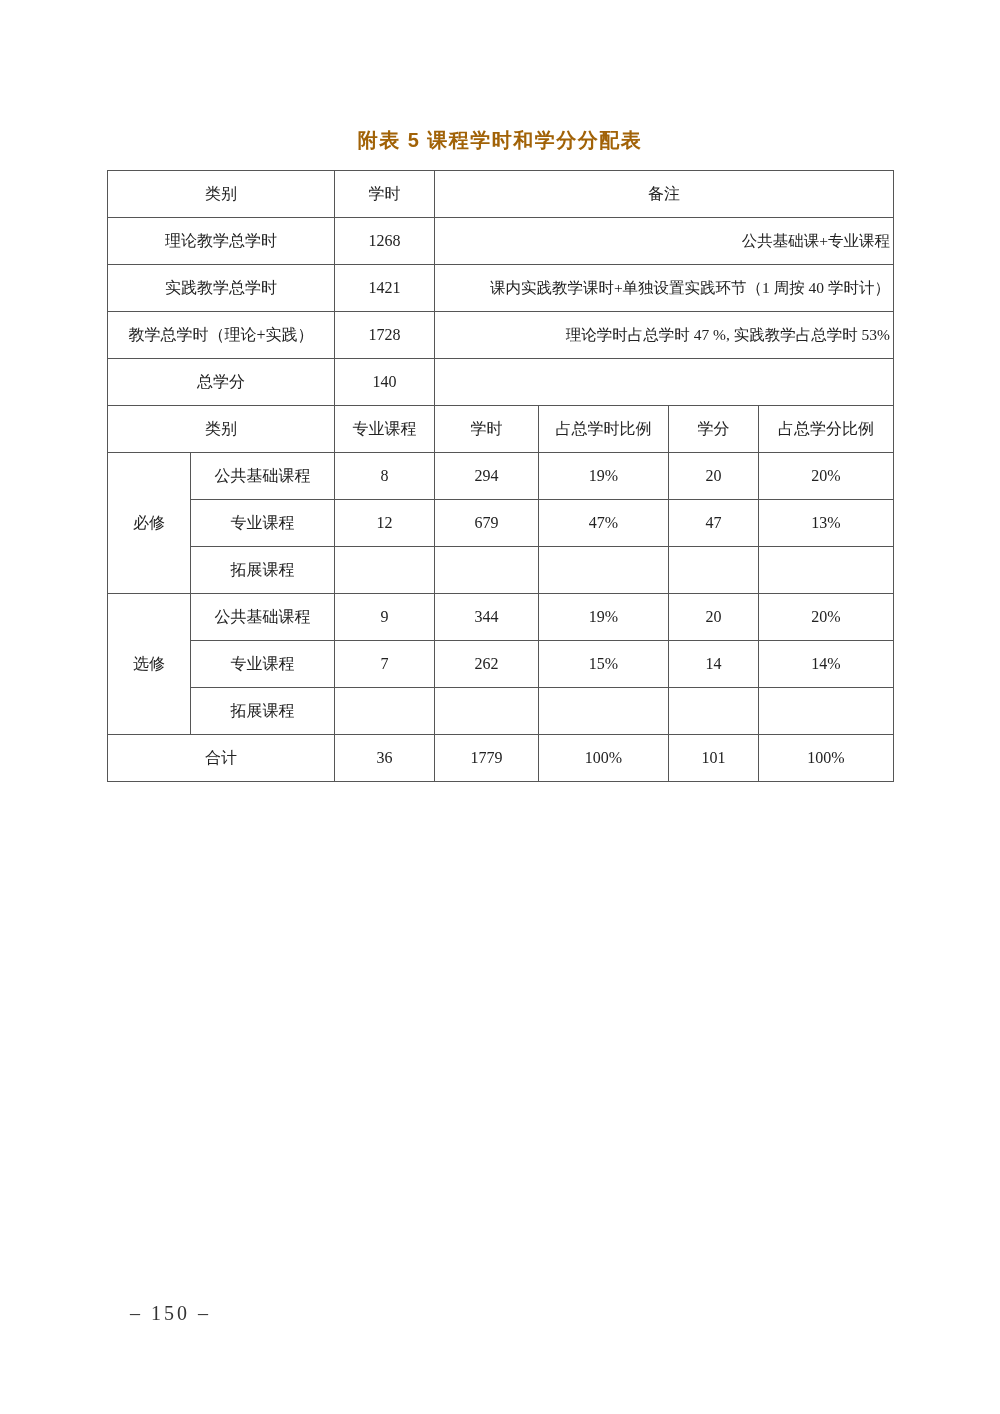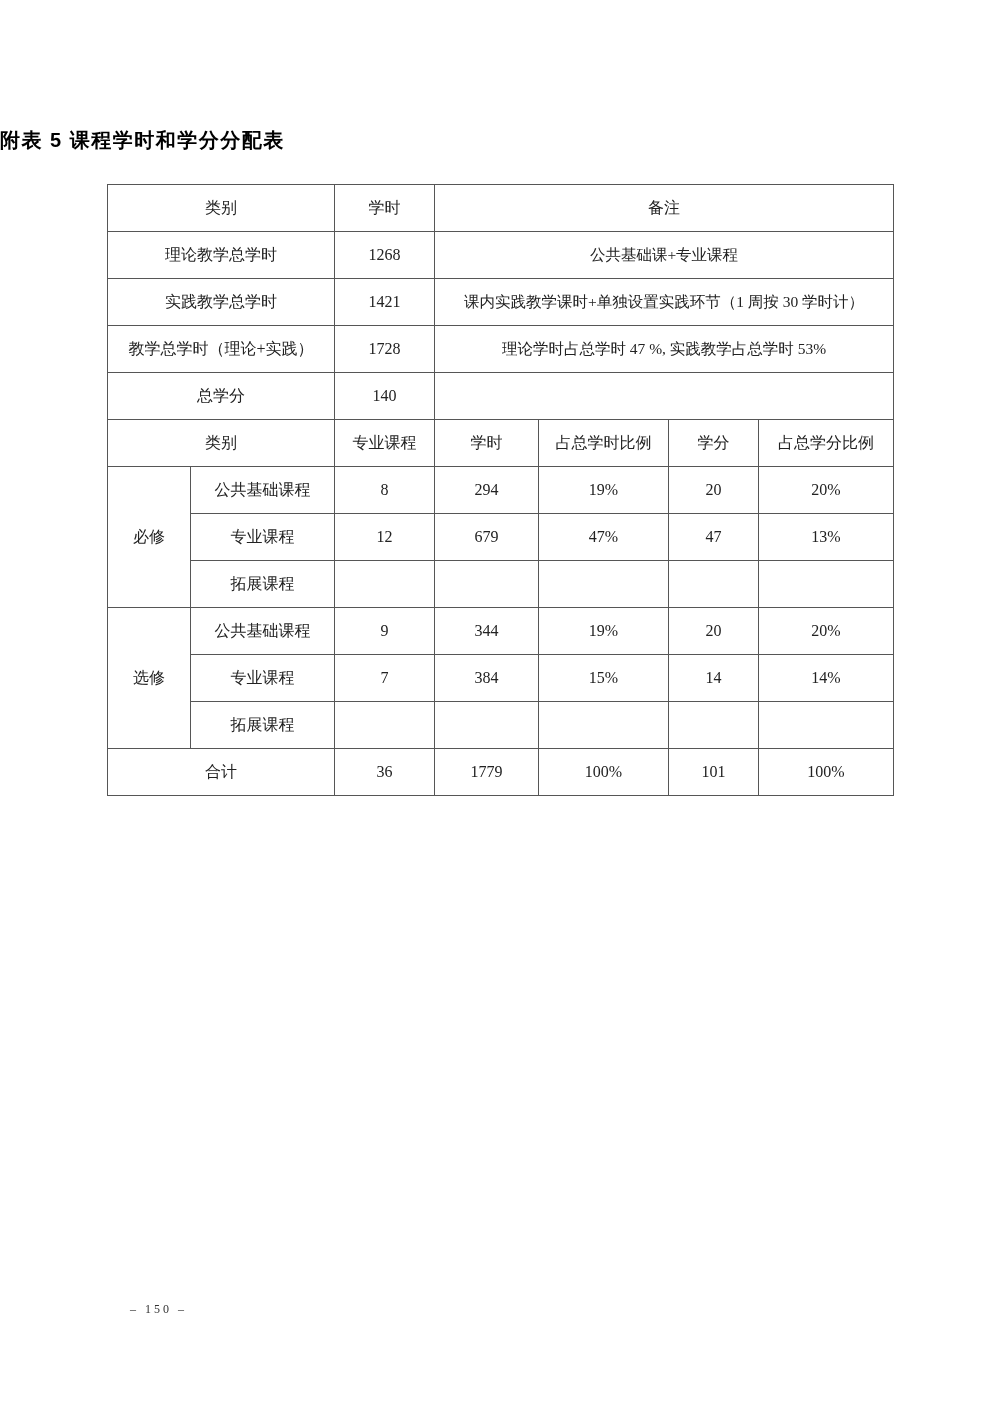--- a/index.html
+++ b/index.html
@@ -4,40 +4,41 @@
 <style>
   html, body { margin: 0; padding: 0; }
   body {
     width: 1000px; height: 1414px;
     background: #ffffff; position: relative;
     font-family: "Liberation Serif", "DejaVu Serif", serif;
     color: #222222;
   }
   .doc-title {
     position: absolute; top: 127px; left: 0; width: 1000px;
+    text-align: center;
     font-family: "Liberation Sans", "DejaVu Sans", sans-serif;
-    font-weight: bold; font-size: 20px; color: #000000;
+    font-weight: bold; font-size: 20px; color: #a16207;
     letter-spacing: 1.5px;
   }
   table.alloc {
-    position: absolute; left: 107px; top: 184px; width: 786px;
+    position: absolute; left: 107px; top: 170px; width: 786px;
     border-collapse: collapse; table-layout: fixed;
   }
   table.alloc td {
     border: 1px solid #565656;
     text-align: center; vertical-align: middle;
     font-size: 16px; color: #222222;
     height: 47px; padding: 0 3px;
     box-sizing: border-box;
     overflow: hidden; white-space: nowrap;
   }
-  table.alloc td.remark { font-size: 15.5px; }
+  table.alloc td.remark { font-size: 15.5px; text-align: right; }
   .page-num {
     position: absolute; left: 130px; top: 1302px;
-    font-size: 12px; color: #333333; letter-spacing: 3px;
+    font-size: 20px; color: #333333; letter-spacing: 3px;
   }
 </style>
 </head>
 <body>
 
 <div class="doc-title">附表 5  课程学时和学分分配表</div>
 
 <table class="alloc">
   <colgroup>
     <col style="width:83px">
@@ -58,21 +59,21 @@
 
     <tr>
       <td colspan="2">理论教学总学时</td>
       <td>1268</td>
       <td colspan="4" class="remark">公共基础课+专业课程</td>
     </tr>
 
     <tr>
       <td colspan="2">实践教学总学时</td>
       <td>1421</td>
-      <td colspan="4" class="remark">课内实践教学课时+单独设置实践环节（1 周按 30 学时计）</td>
+      <td colspan="4" class="remark">课内实践教学课时+单独设置实践环节（1 周按 40 学时计）</td>
     </tr>
 
     <tr>
       <td colspan="2">教学总学时（理论+实践）</td>
       <td>1728</td>
       <td colspan="4" class="remark">理论学时占总学时 47 %, 实践教学占总学时 53%</td>
     </tr>
 
     <tr>
       <td colspan="2">总学分</td>
@@ -120,21 +121,21 @@
       <td>公共基础课程</td>
       <td>9</td>
       <td>344</td>
       <td>19%</td>
       <td>20</td>
       <td>20%</td>
     </tr>
     <tr>
       <td>专业课程</td>
       <td>7</td>
-      <td>384</td>
+      <td>262</td>
       <td>15%</td>
       <td>14</td>
       <td>14%</td>
     </tr>
     <tr>
       <td>拓展课程</td>
       <td></td>
       <td></td>
       <td></td>
       <td></td>

